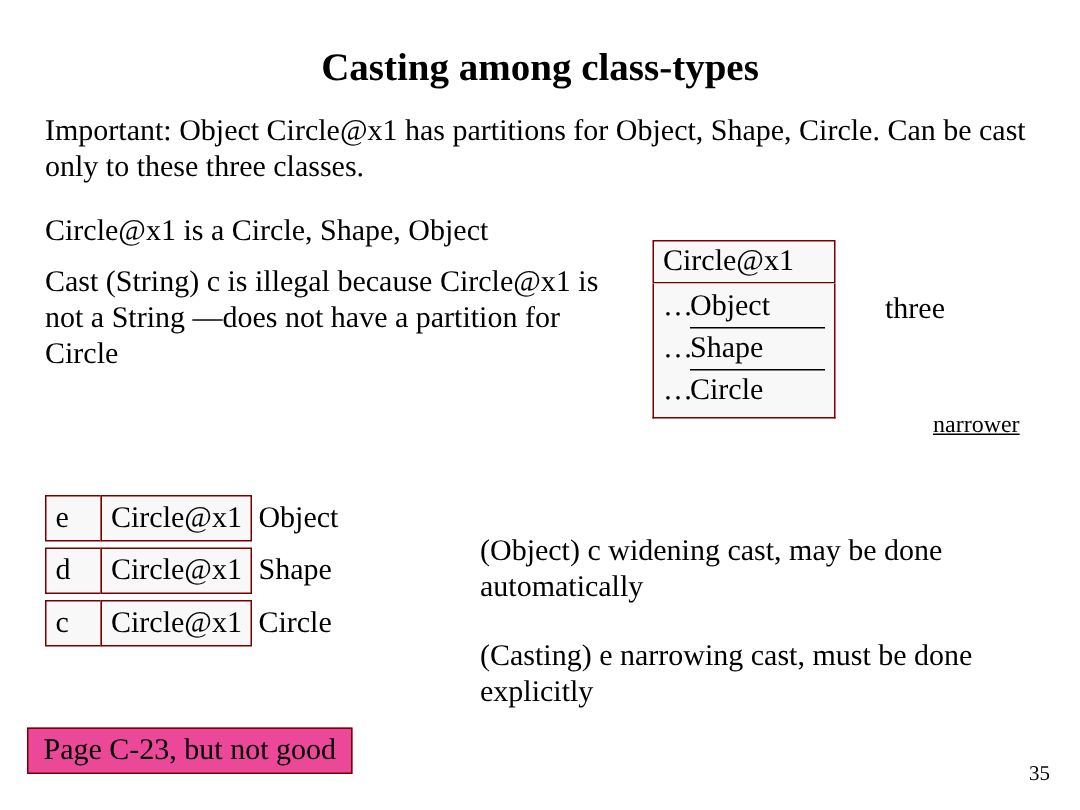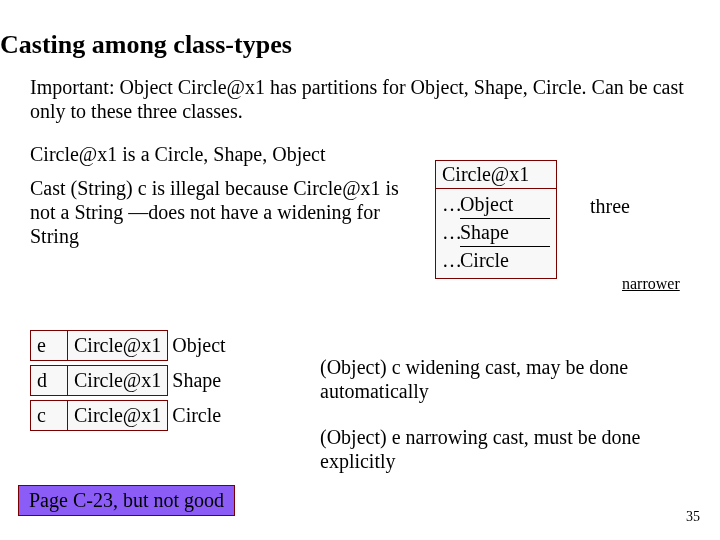--- a/index.html
+++ b/index.html
@@ -6,21 +6,21 @@
     margin: 0;
     padding: 0;
     font-family: 'Times New Roman', serif;
     width: 720px;
     height: 540px;
     position: relative;
     background: white;
     overflow: hidden;
   }
   .title {
-    text-align: left;
+    text-align: center;
     font-size: 26px;
     font-weight: bold;
     color: #000;
     margin-top: 30px;
   }
   .para {
     font-size: 20px;
     margin: 15px 30px 5px 30px;
     line-height: 1.2;
   }
@@ -69,21 +69,21 @@
     padding: 3px 6px;
     font-size: 20px;
   }
   .typelbl { font-size: 20px; margin-left: 4px; }
   .footnote {
     position: absolute;
     left: 18px;
     top: 485px;
     font-size: 20px;
     border: 1px solid #7a0000;
-    background: #8b5cf6;
+    background: #ec4899;
     padding: 3px 10px;
   }
   .right1 {
     position: absolute;
     left: 320px;
     top: 355px;
     font-size: 20px;
     width: 390px;
     line-height: 1.2;
   }
@@ -136,21 +136,21 @@
     <div class="part-row">
       <span class="dots">…</span>
       <span class="part-class">Circle</span>
     </div>
   </div>
 </div>
 
 <div class="wide">three</div>
 <div class="narrow">narrower</div>
 
-<div class="txt2">Cast (String) c  is illegal because Circle@x1 is not a String —does not have a widening for String</div>
+<div class="txt2">Cast (String) c  is illegal because Circle@x1 is not a String —does not have a partition for Circle</div>
 
 <div class="table-area">
   <div class="trow">
     <div class="varbox">e</div>
     <div class="valbox">Circle@x1</div>
     <div class="typelbl">Object</div>
   </div>
   <div class="trow">
     <div class="varbox">d</div>
     <div class="valbox">Circle@x1</div>
@@ -159,15 +159,15 @@
   <div class="trow">
     <div class="varbox">c</div>
     <div class="valbox">Circle@x1</div>
     <div class="typelbl">Circle</div>
   </div>
 </div>
 
 <div class="footnote">Page C-23, but not good</div>
 
 <div class="right1">(Object) c  widening cast, may be done automatically</div>
-<div class="right2">(Object) e   narrowing cast, must be done explicitly</div>
+<div class="right2">(Casting) e   narrowing cast, must be done explicitly</div>
 
 <div class="pagenum">35</div>
 
 </body></html>

